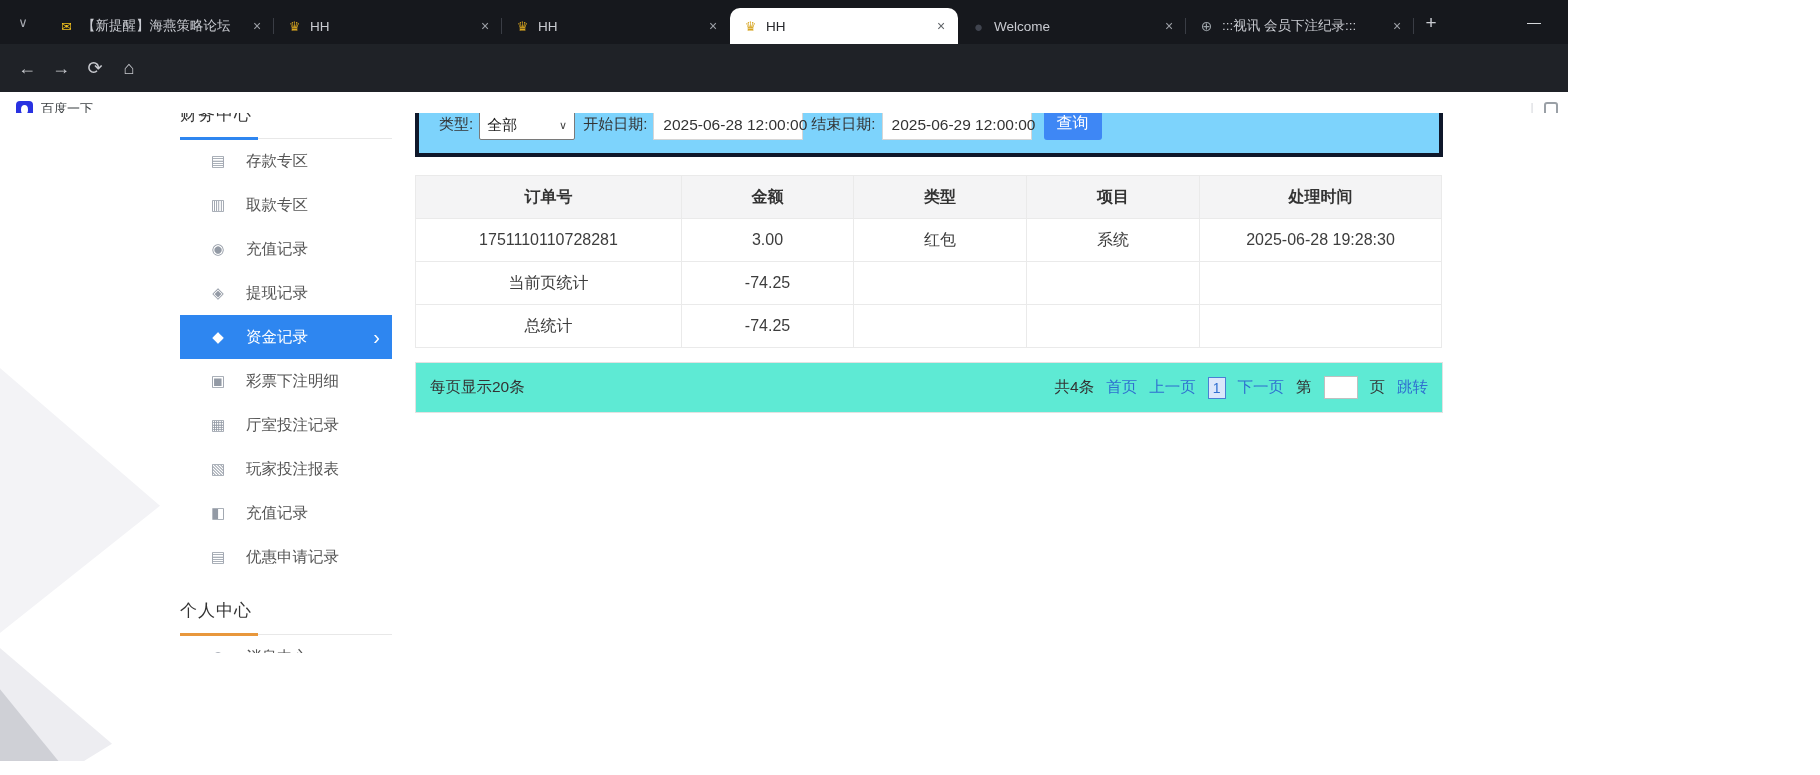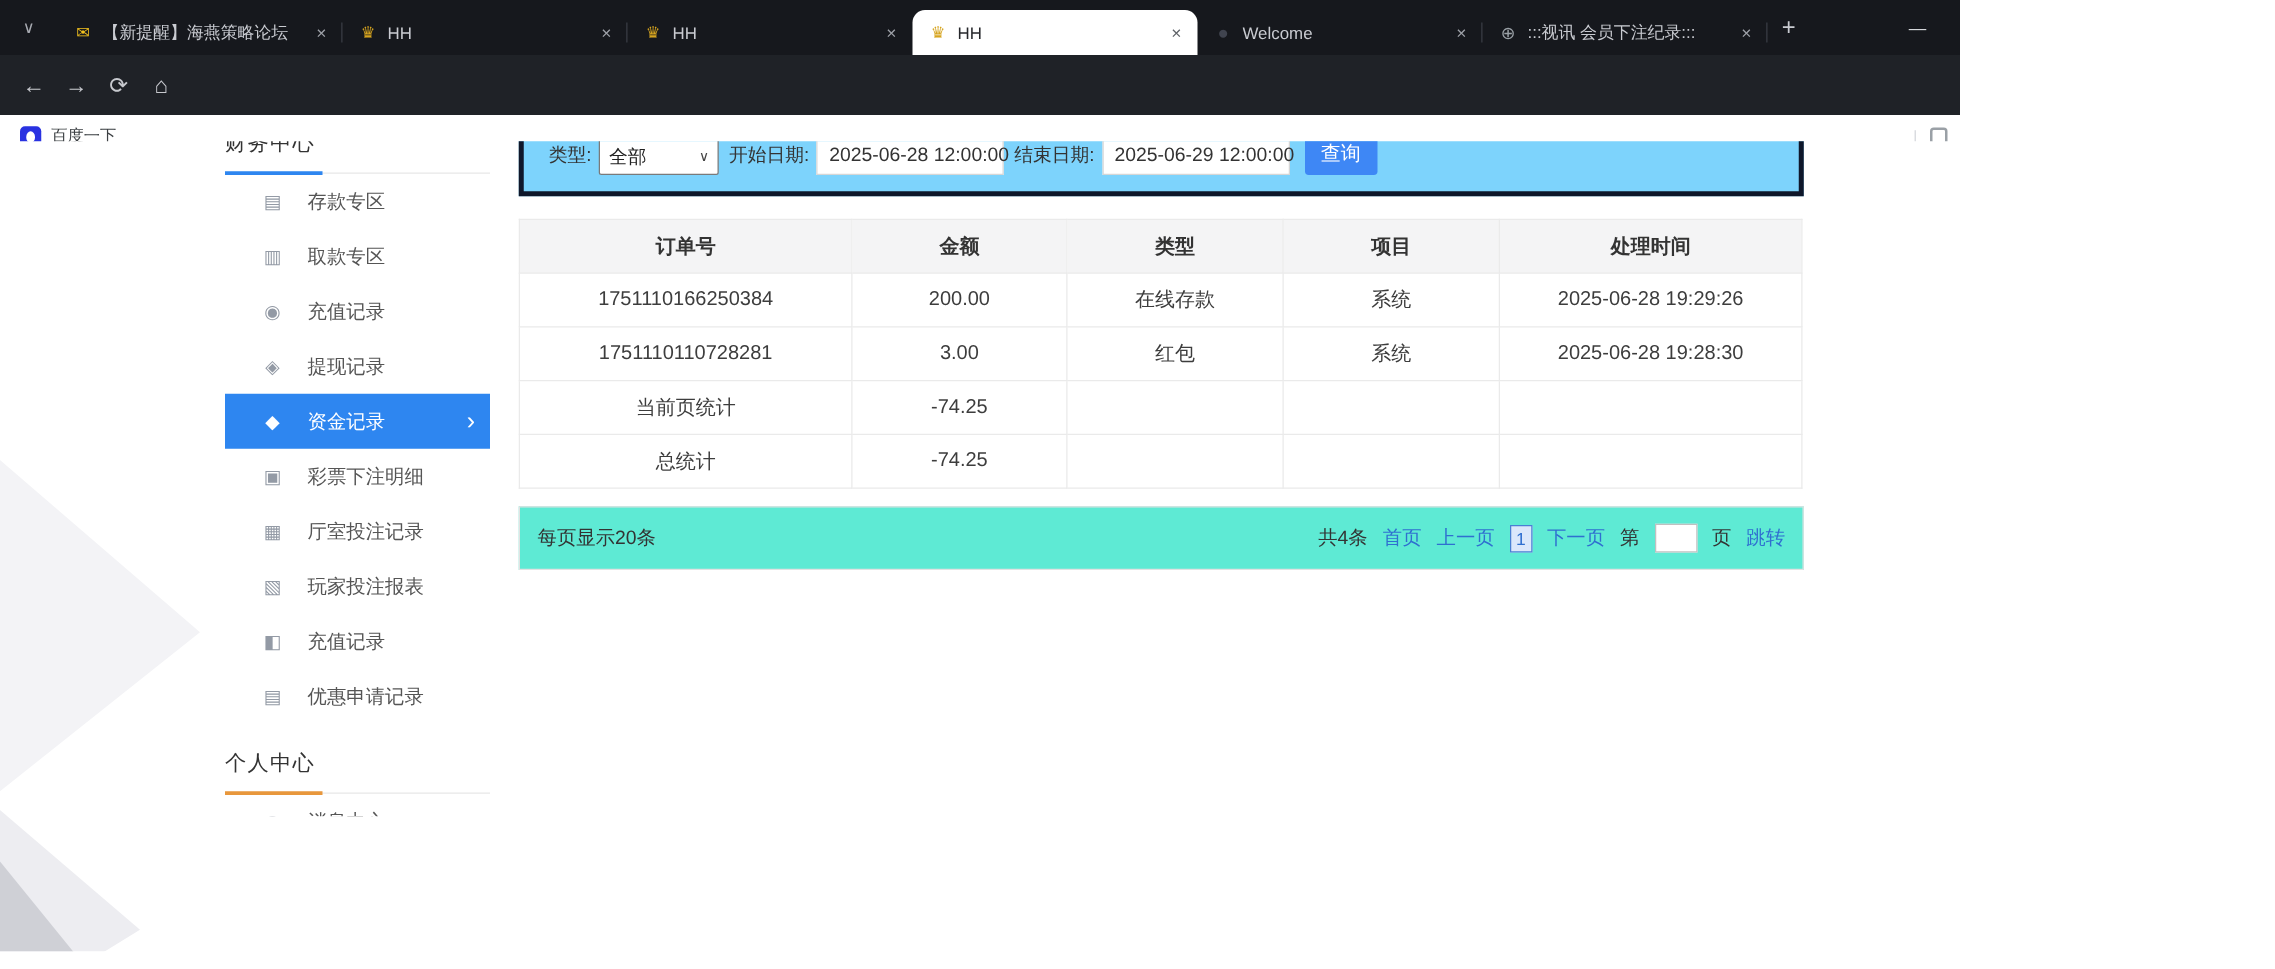--- a/index.html
+++ b/index.html
@@ -262,27 +262,20 @@
           <tr>
             <th>订单号</th>
             <th>金额</th>
             <th>类型</th>
             <th>项目</th>
             <th>处理时间</th>
           </tr>
         </thead>
         <tbody>
           <tr>
-            <td>1751110166250384</td>
-            <td>200.00</td>
-            <td>在线存款</td>
-            <td>系统</td>
-            <td>2025-06-28 19:29:26</td>
-          </tr>
-          <tr>
             <td>1751110110728281</td>
             <td>3.00</td>
             <td>红包</td>
             <td>系统</td>
             <td>2025-06-28 19:28:30</td>
           </tr>
           <tr>
             <td>当前页统计</td>
             <td>-74.25</td>
             <td></td>

